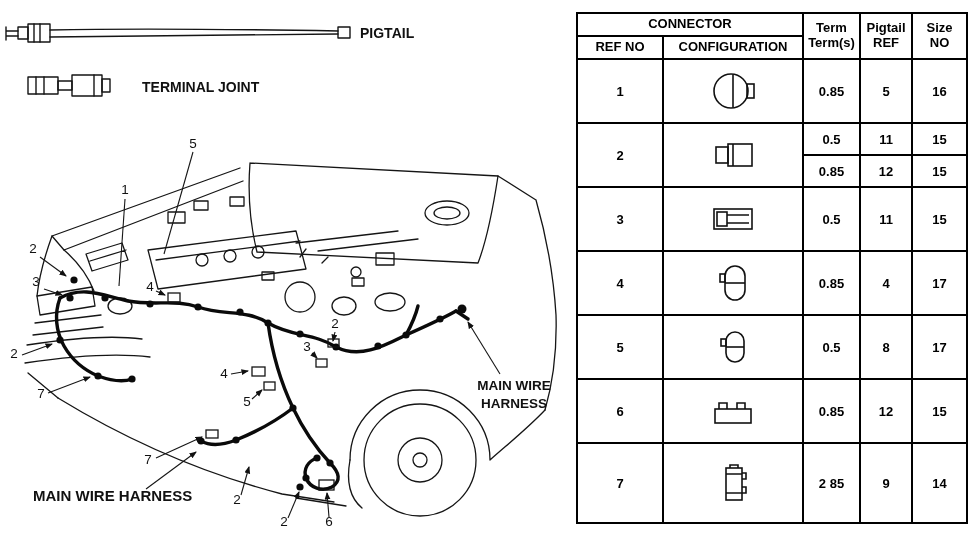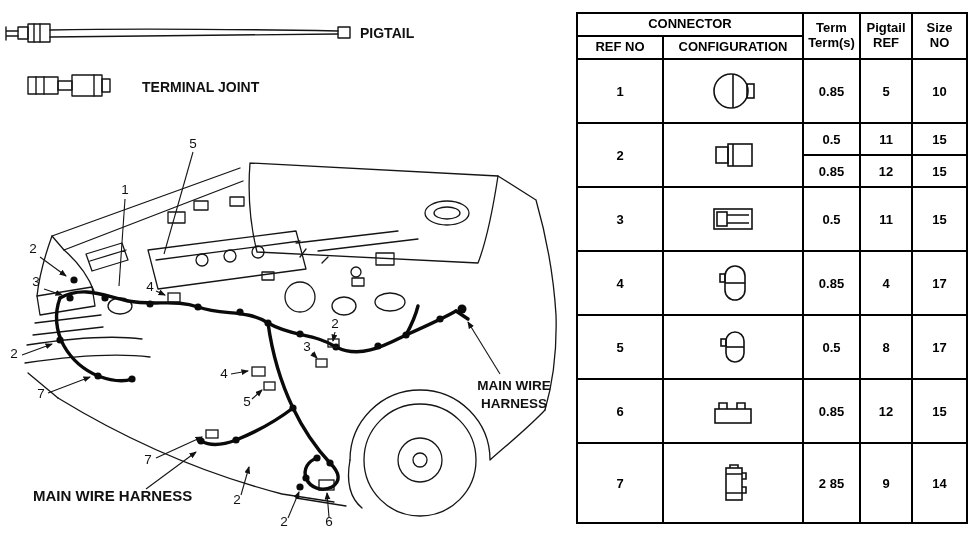--- a/index.html
+++ b/index.html
@@ -225,21 +225,21 @@
       <svg width="54" height="44" viewBox="0 0 54 44">
         <g fill="none" stroke="#111" stroke-width="1.6">
           <circle cx="25" cy="22" r="17"></circle>
                 <path d="M27,5.5 V38.5"></path>
                 <rect x="41" y="15" width="7" height="14"></rect>
         </g>
       </svg>
     </td>
     <td>0.85</td>
     <td>5</td>
-    <td>10</td>
+    <td>16</td>
   </tr>
 
   <tr class="rs">
     <td rowspan="2">2</td>
     <td rowspan="2" class="cfg-cell">
       <svg width="54" height="44" viewBox="0 0 54 44">
         <g fill="none" stroke="#111" stroke-width="1.6">
           <rect x="10" y="14" width="12" height="16"></rect>
                 <rect x="22" y="11" width="24" height="22"></rect>
                 <path d="M27,11 v22"></path>

